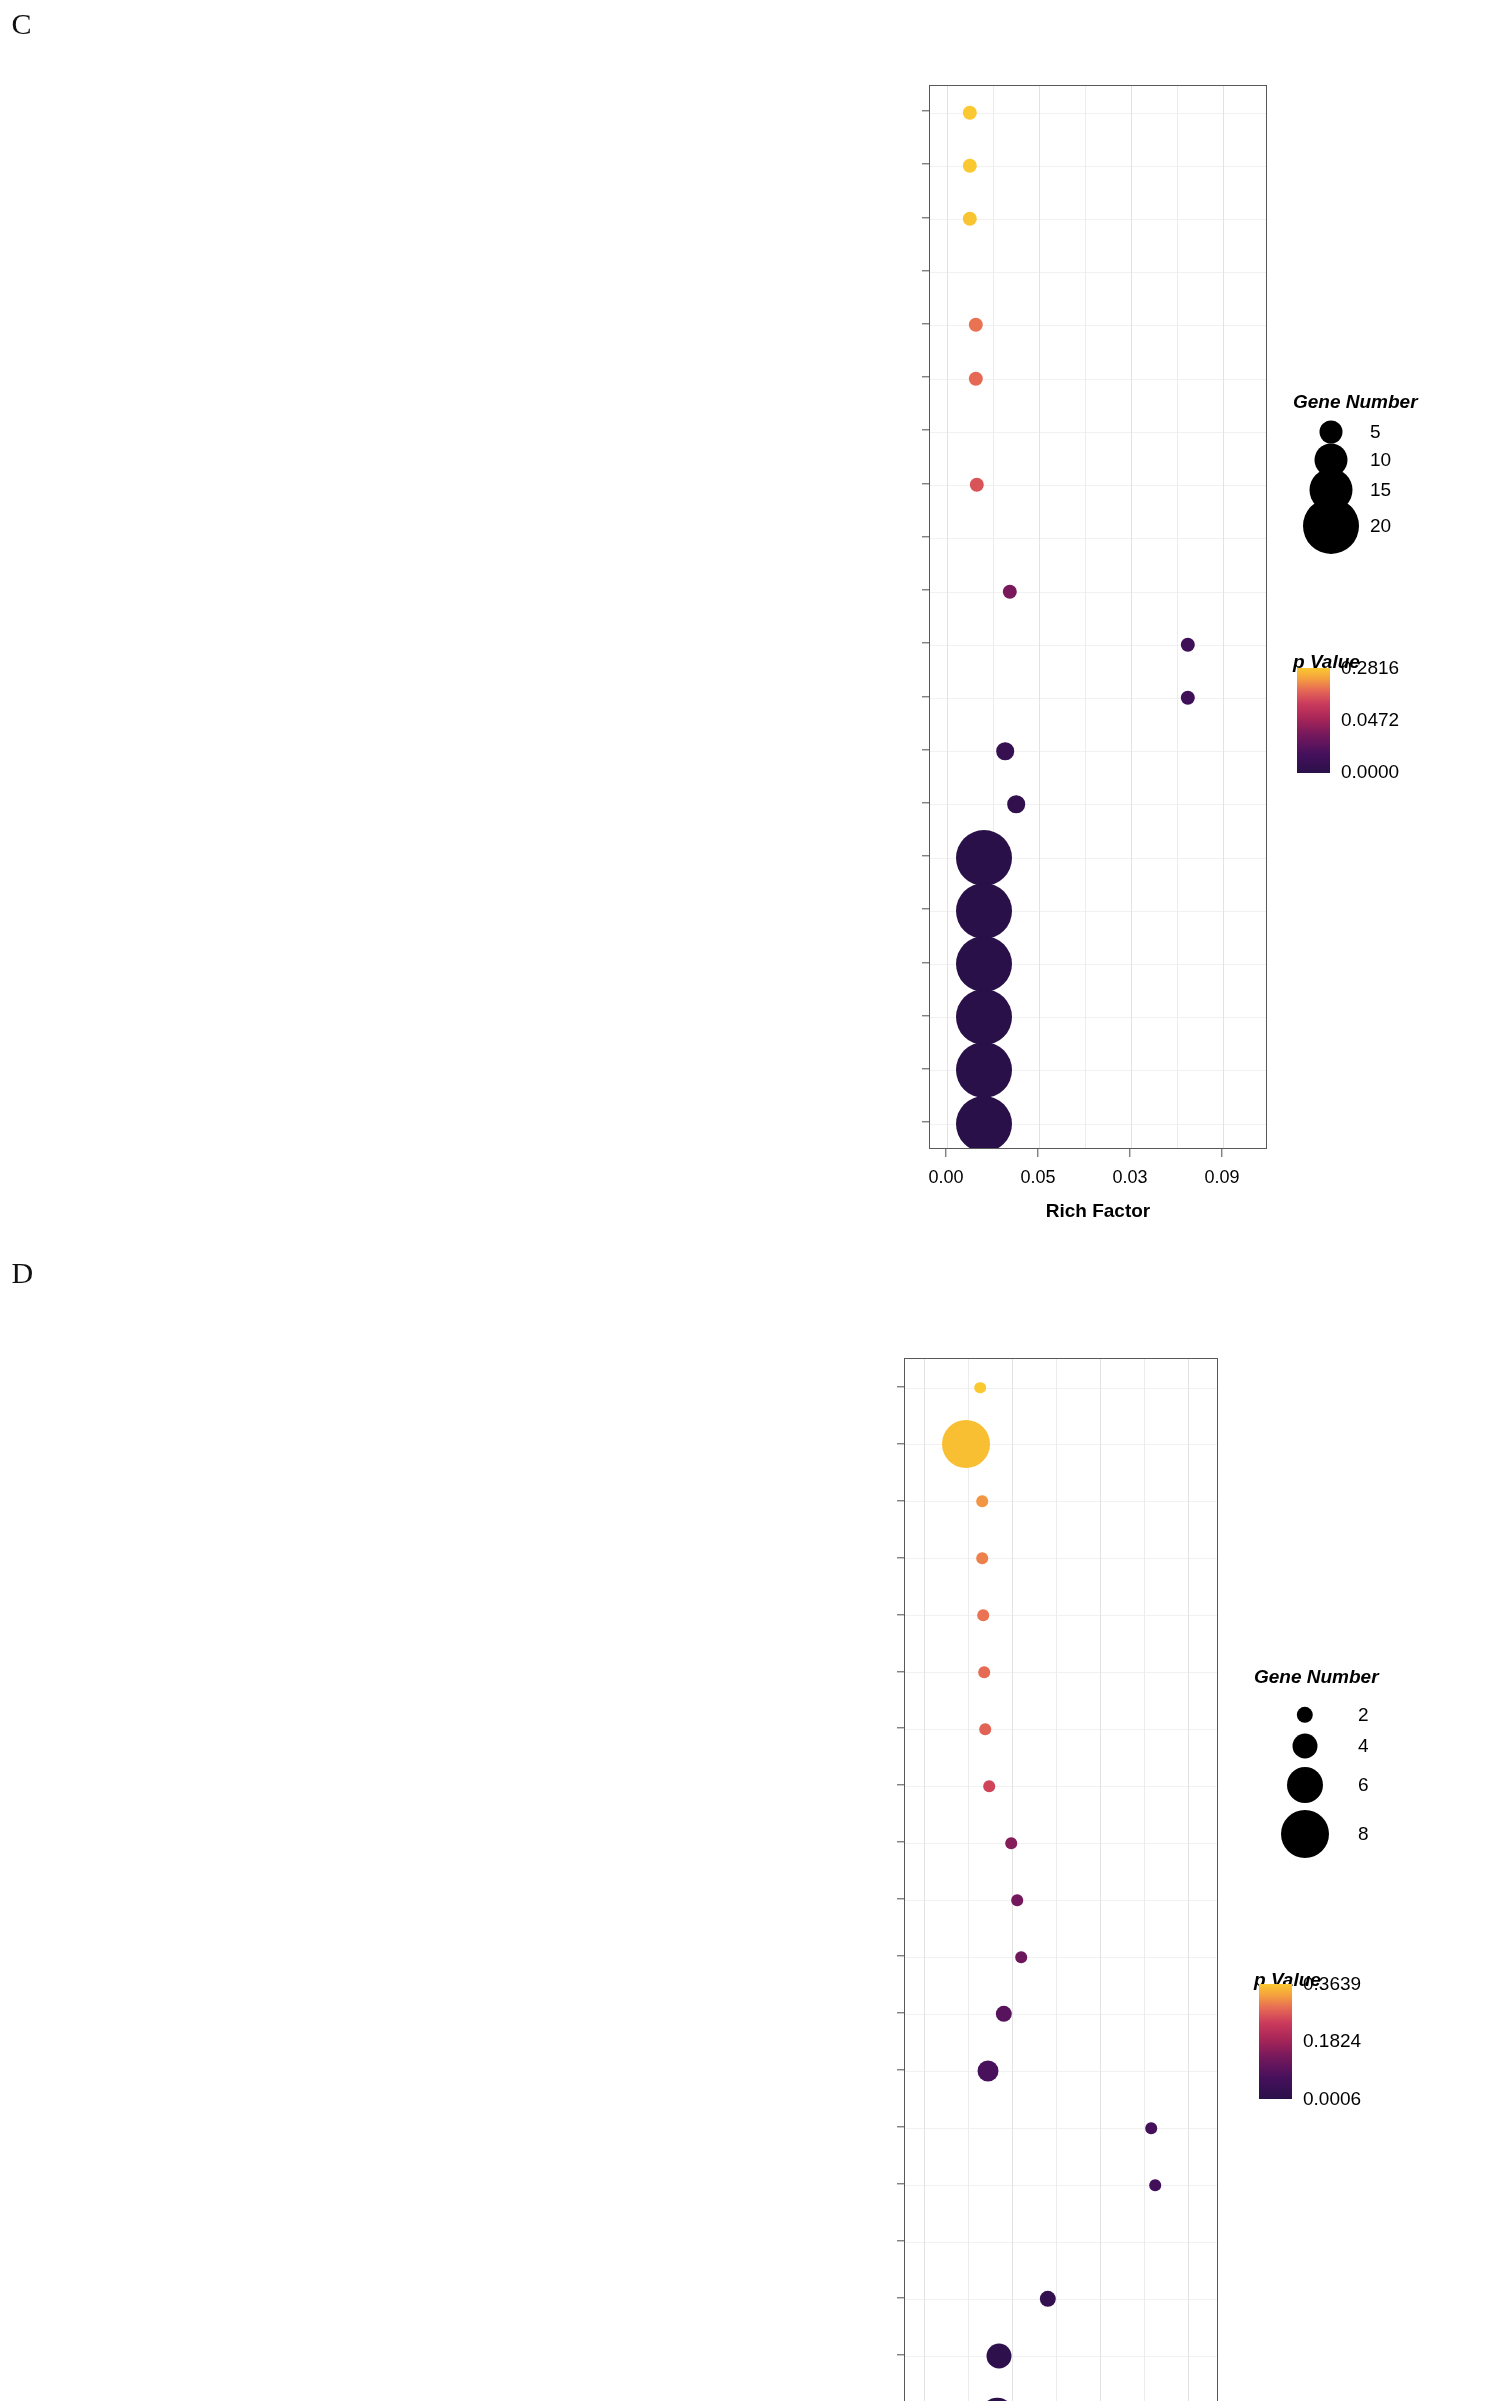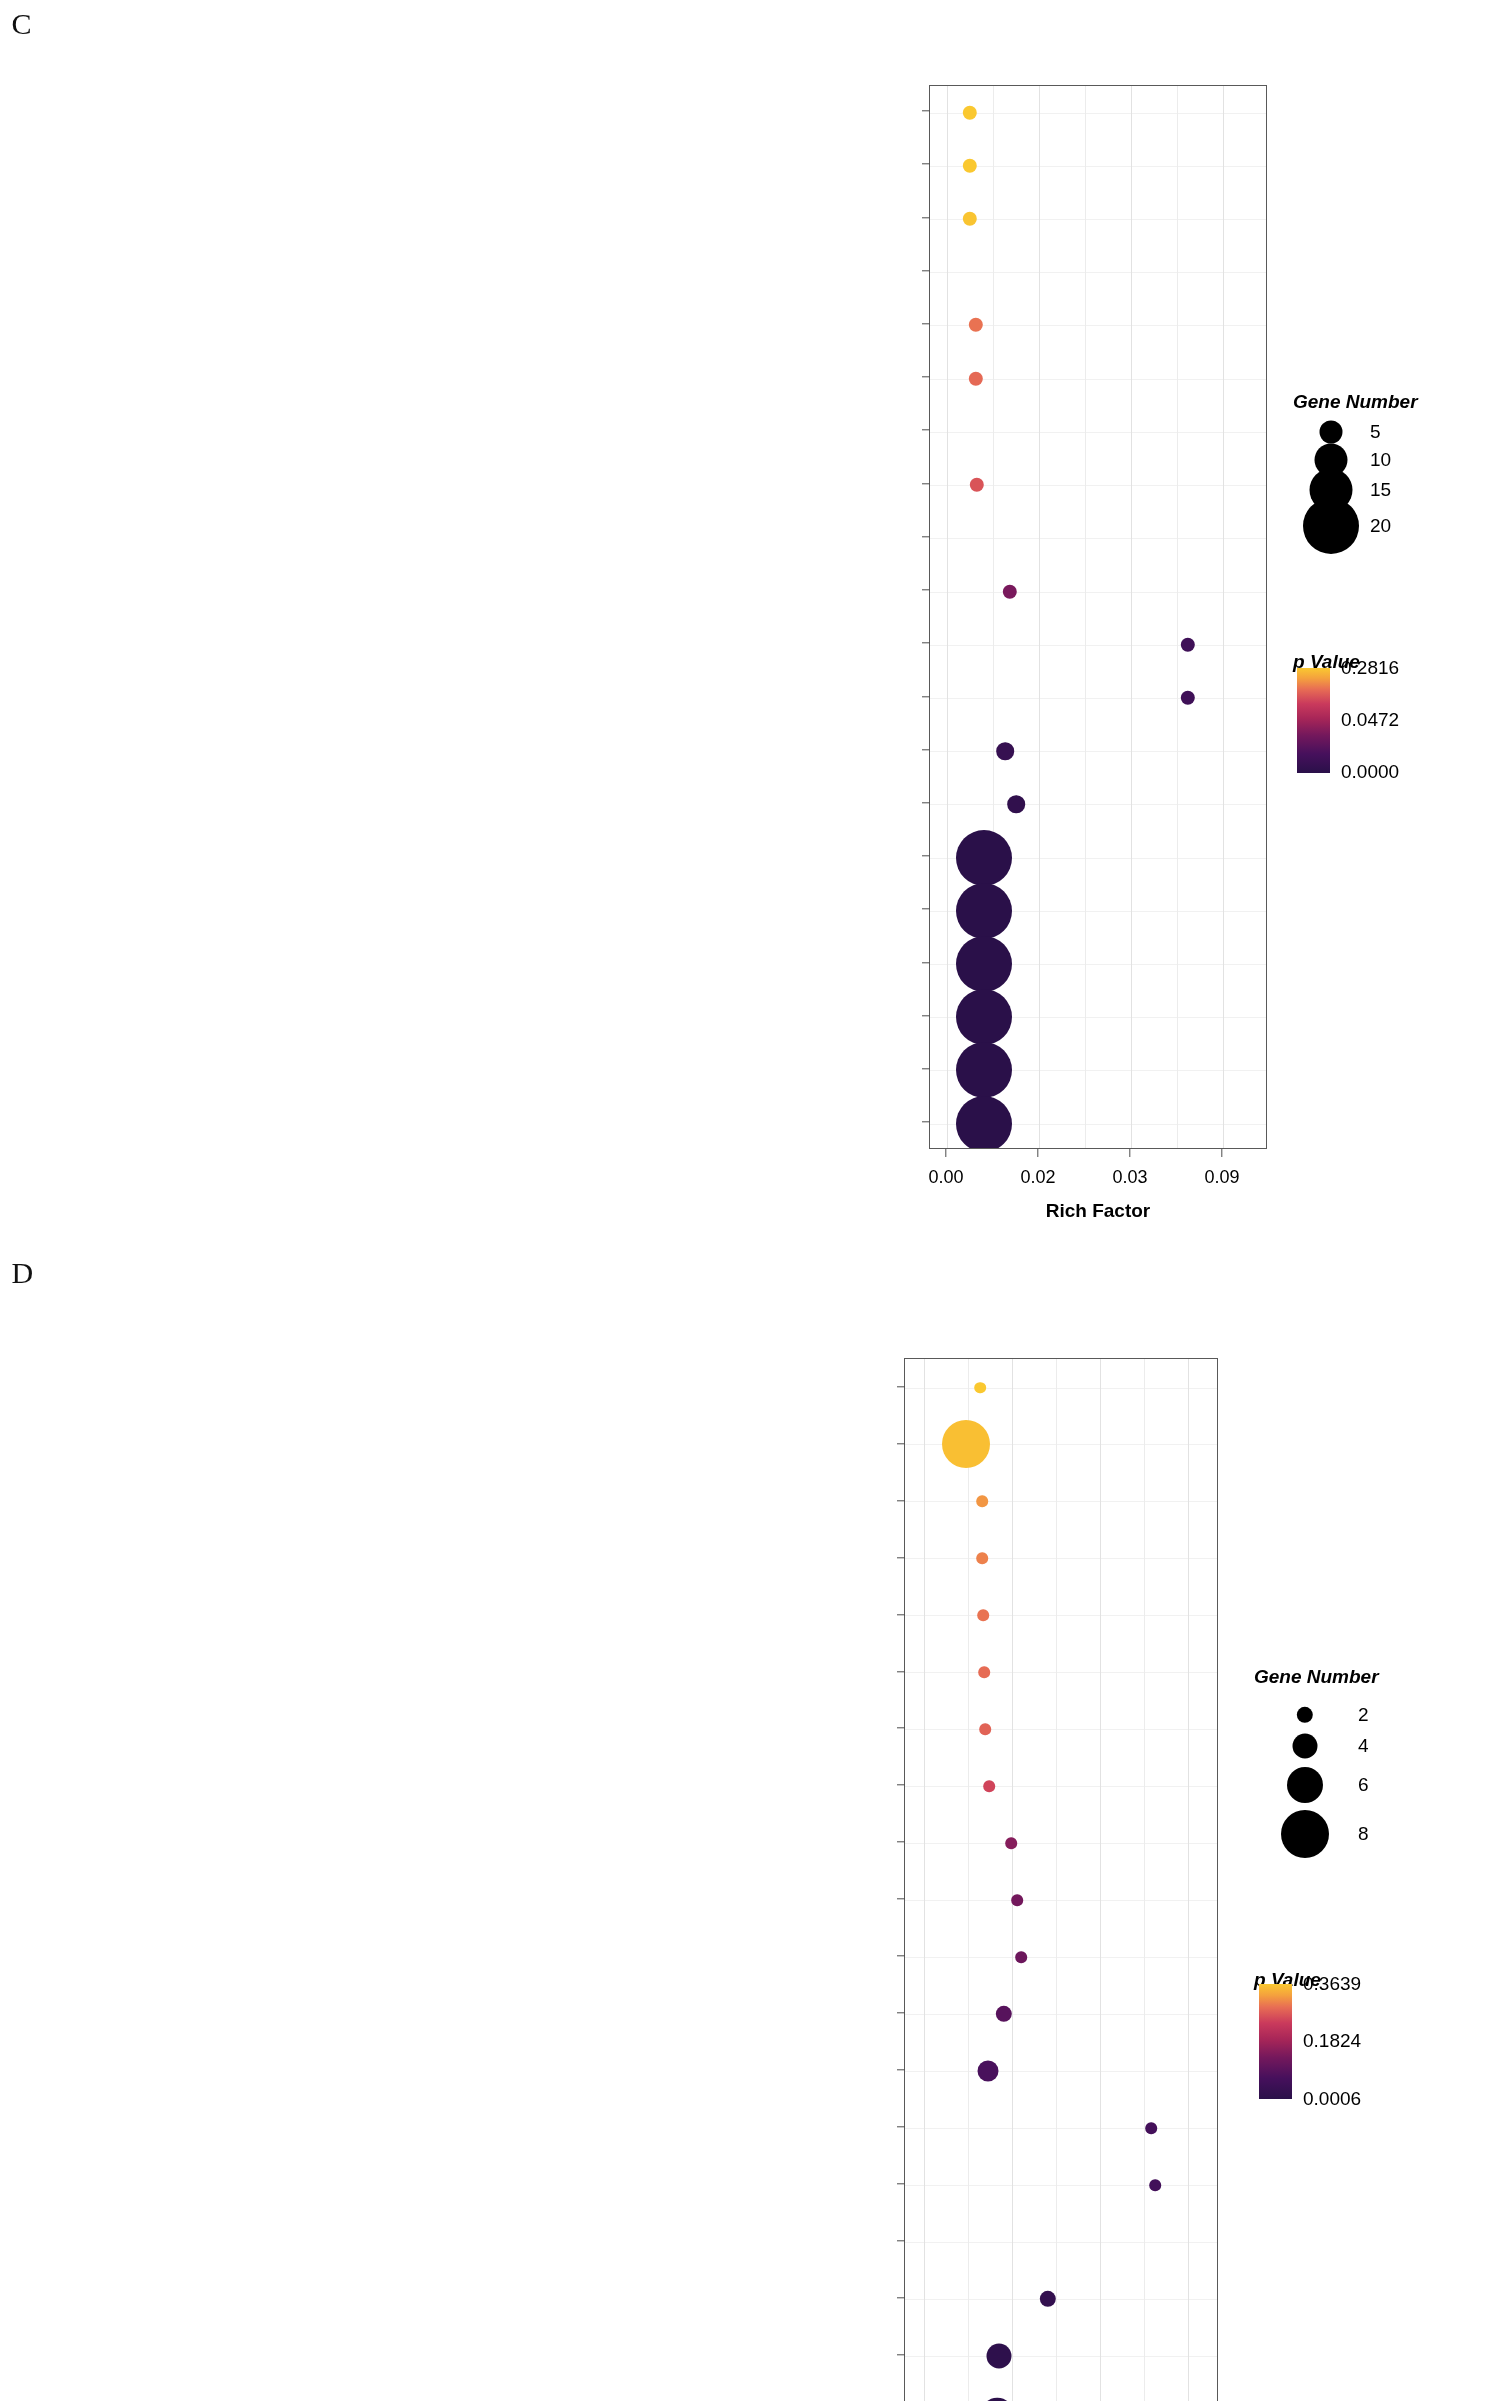--- a/index.html
+++ b/index.html
@@ -104,21 +104,21 @@
     <div class="tickmark" style="top: 803px; left: 922px;"></div>
     <div class="tickmark" style="top: 856px; left: 922px;"></div>
     <div class="tickmark" style="top: 909px; left: 922px;"></div>
     <div class="tickmark" style="top: 963px; left: 922px;"></div>
     <div class="tickmark" style="top: 1016px; left: 922px;"></div>
     <div class="tickmark" style="top: 1069px; left: 922px;"></div>
     <div class="tickmark" style="top: 1122px; left: 922px;"></div>
     <div class="xtick" style="left: 946px; top: 1149px;"></div>
     <div class="xticklab" style="left: 946px; top: 1167px; font-size: 18px;">0.00</div>
     <div class="xtick" style="left: 1038px; top: 1149px;"></div>
-    <div class="xticklab" style="left: 1038px; top: 1167px; font-size: 18px;">0.02</div>
+    <div class="xticklab" style="left: 1038px; top: 1167px; font-size: 18px;">0.05</div>
     <div class="xtick" style="left: 1130px; top: 1149px;"></div>
     <div class="xticklab" style="left: 1130px; top: 1167px; font-size: 18px;">0.03</div>
     <div class="xtick" style="left: 1222px; top: 1149px;"></div>
     <div class="xticklab" style="left: 1222px; top: 1167px; font-size: 18px;">0.09</div>
     <div class="xaxis-title" style="left: 1098px; top: 1200px; font-size: 19px;">Rich Factor</div>
     <div class="leg-title" style="left: 1293px; top: 391px; font-size: 19px;">Gene Number</div>
     <div class="leg-size-dot" style="left: 1331px; top: 432px; width: 23px; height: 23px;"></div>
     <div class="leg-size-lab" style="left: 1370px; top: 432px; font-size: 19px;">5</div>
     <div class="leg-size-dot" style="left: 1331px; top: 460px; width: 33px; height: 33px;"></div>
     <div class="leg-size-lab" style="left: 1370px; top: 460px; font-size: 19px;">10</div>

